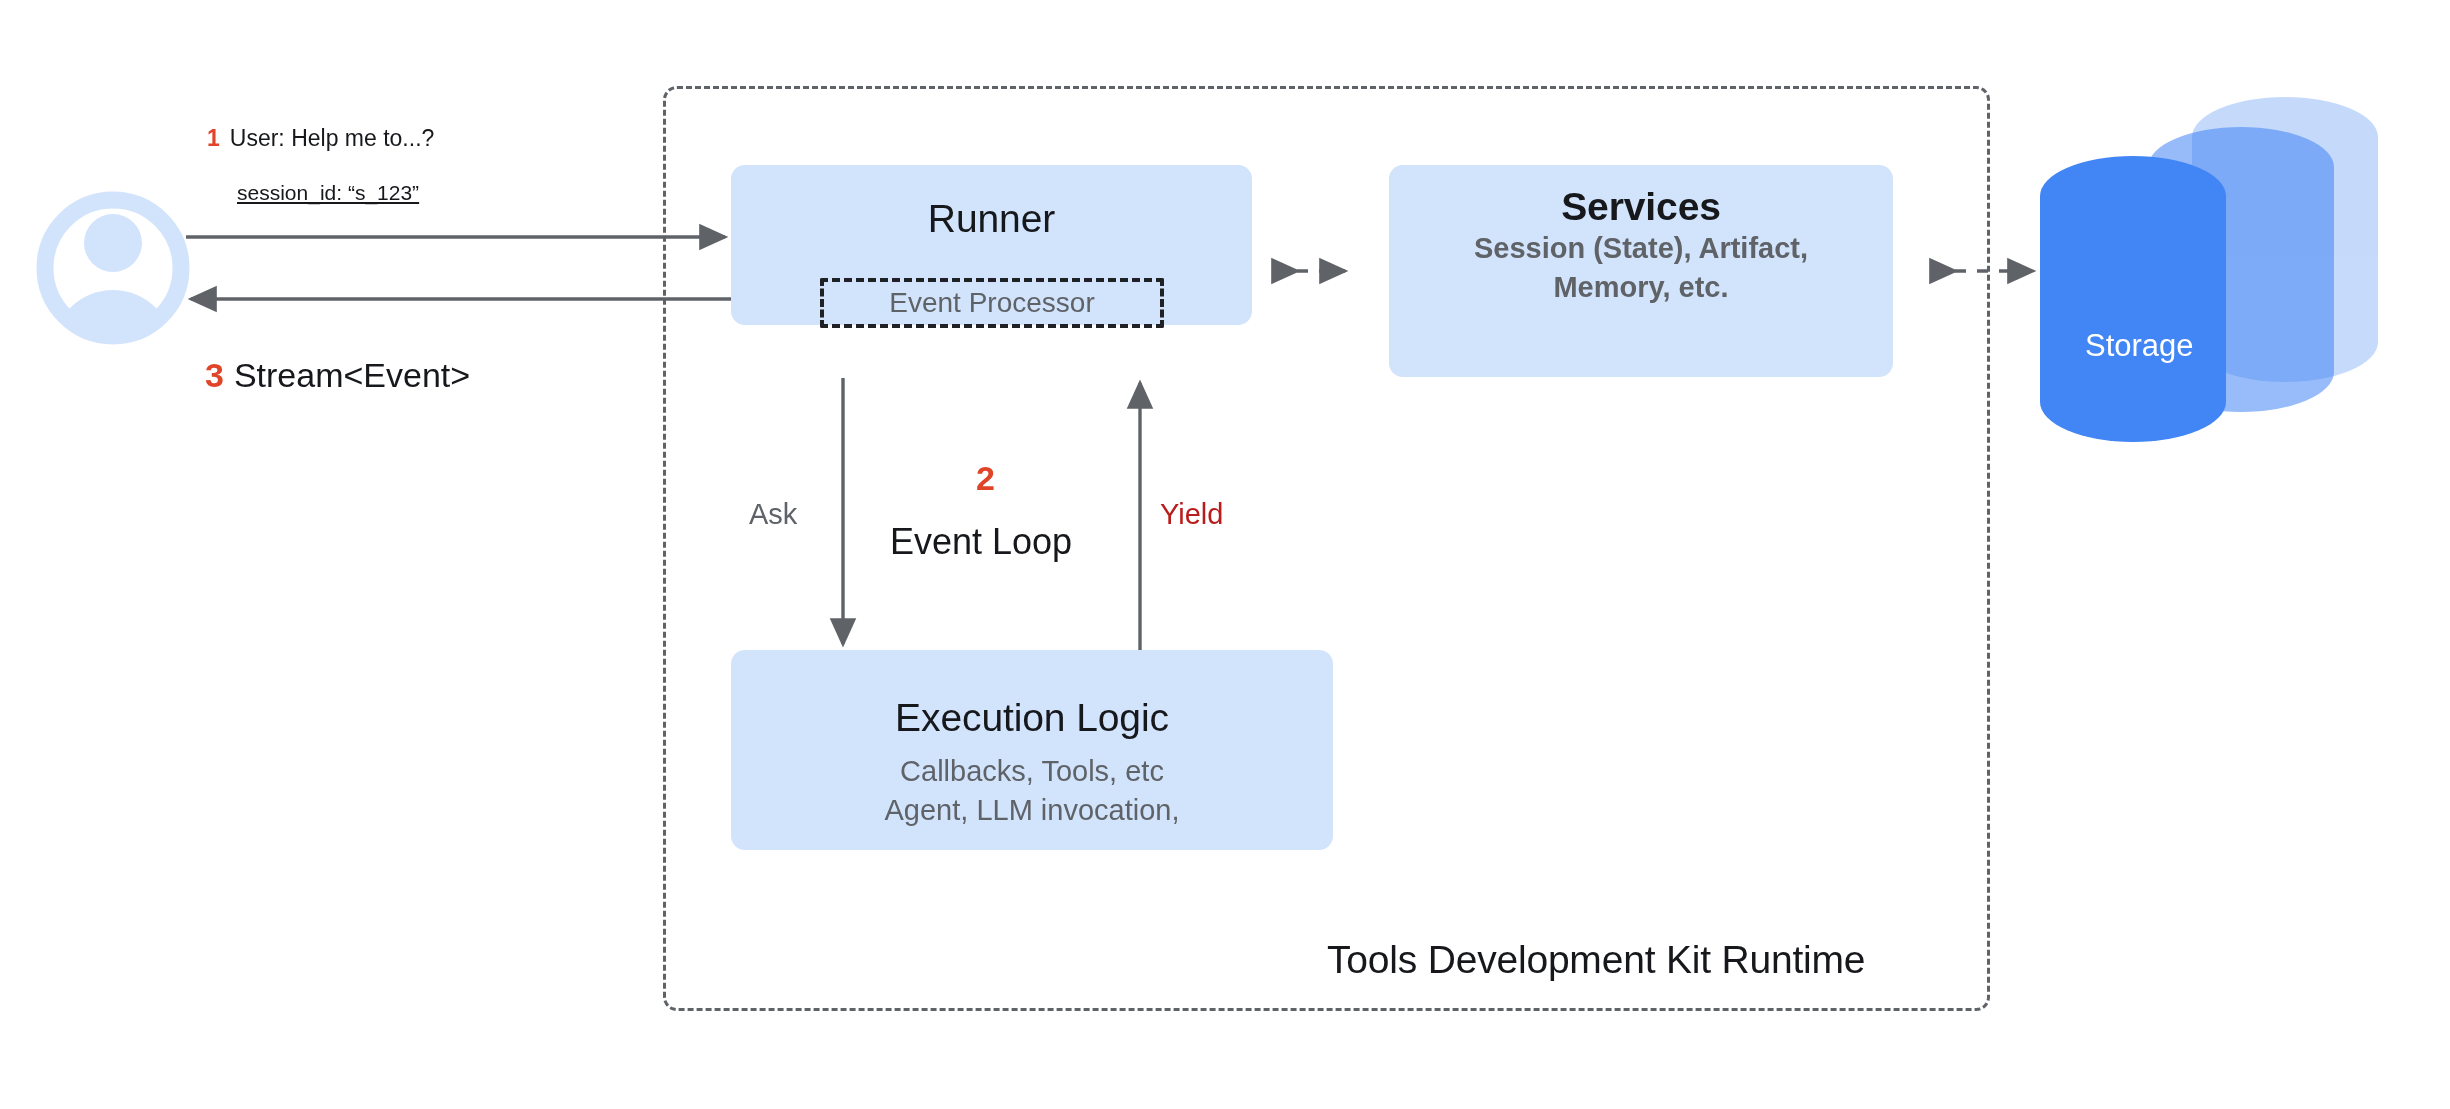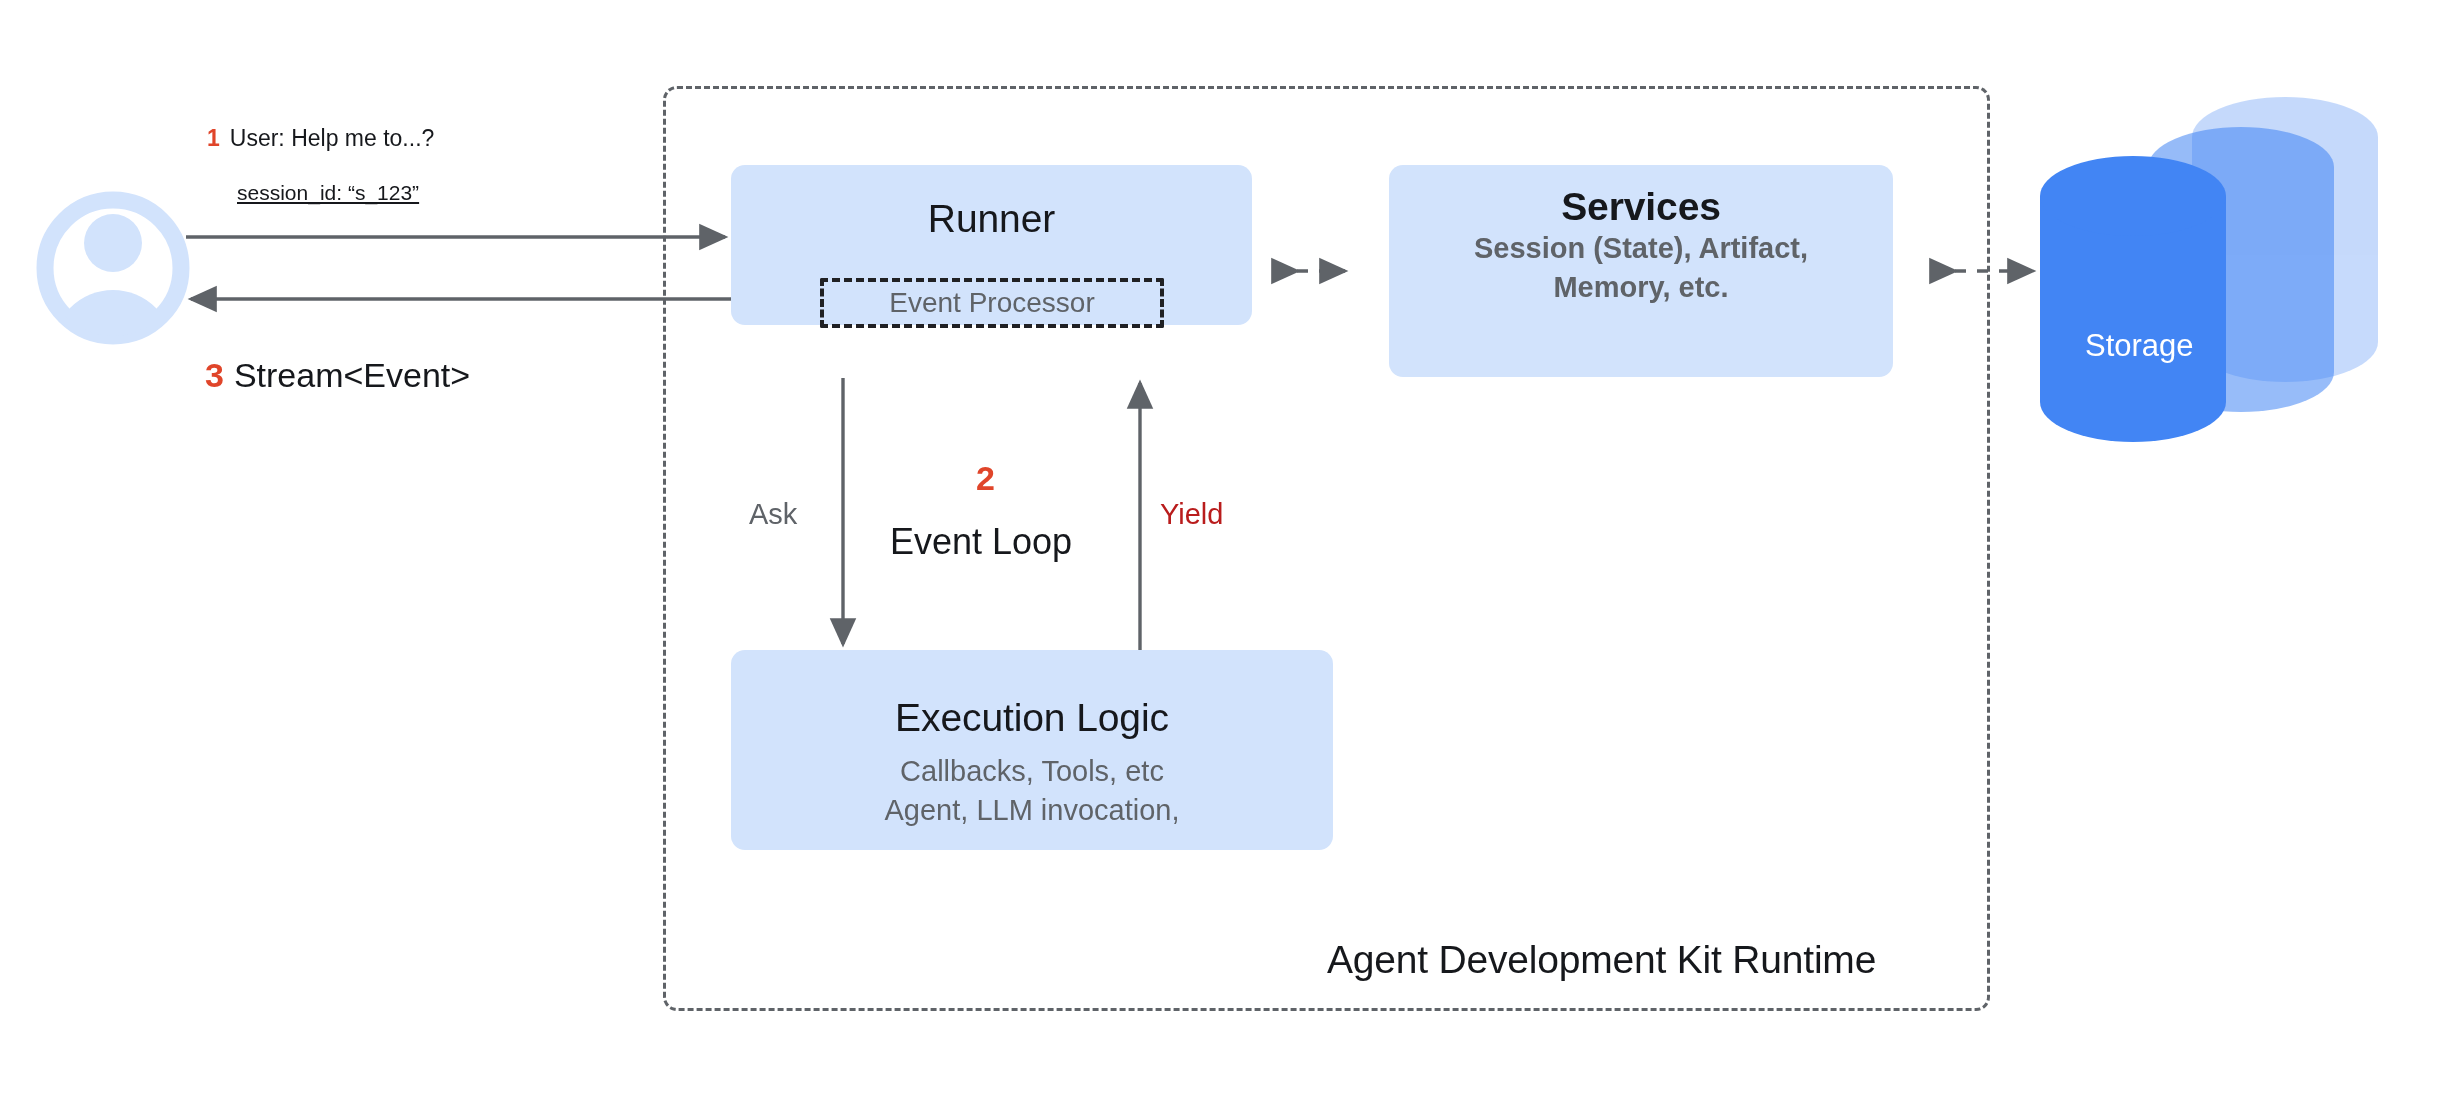--- a/index.html
+++ b/index.html
@@ -240,21 +240,21 @@
       </g>
 
       <g>
         <path d="M2040,196 h186 v206 a93,40 0 0 1 -186,0 z" fill="#4285f4"></path>
         <ellipse cx="2133" cy="196" rx="93" ry="40" fill="#4285f4"></ellipse>
       </g>
     </g>
   </svg>
 
   <div class="runtime-box"></div>
-  <div class="lbl runtime-title">Agent Development Kit Runtime</div>
+  <div class="lbl runtime-title">Tools Development Kit Runtime</div>
 
   <div class="lbl req-line">
     <span class="step-num">1</span><span>User: Help me to...?</span>
   </div>
   <div class="lbl session-line">session_id: “s_123”</div>
 
   <div class="lbl resp-line">
     <span class="step-num">3</span><span>Stream&lt;Event&gt;</span>
   </div>
 

